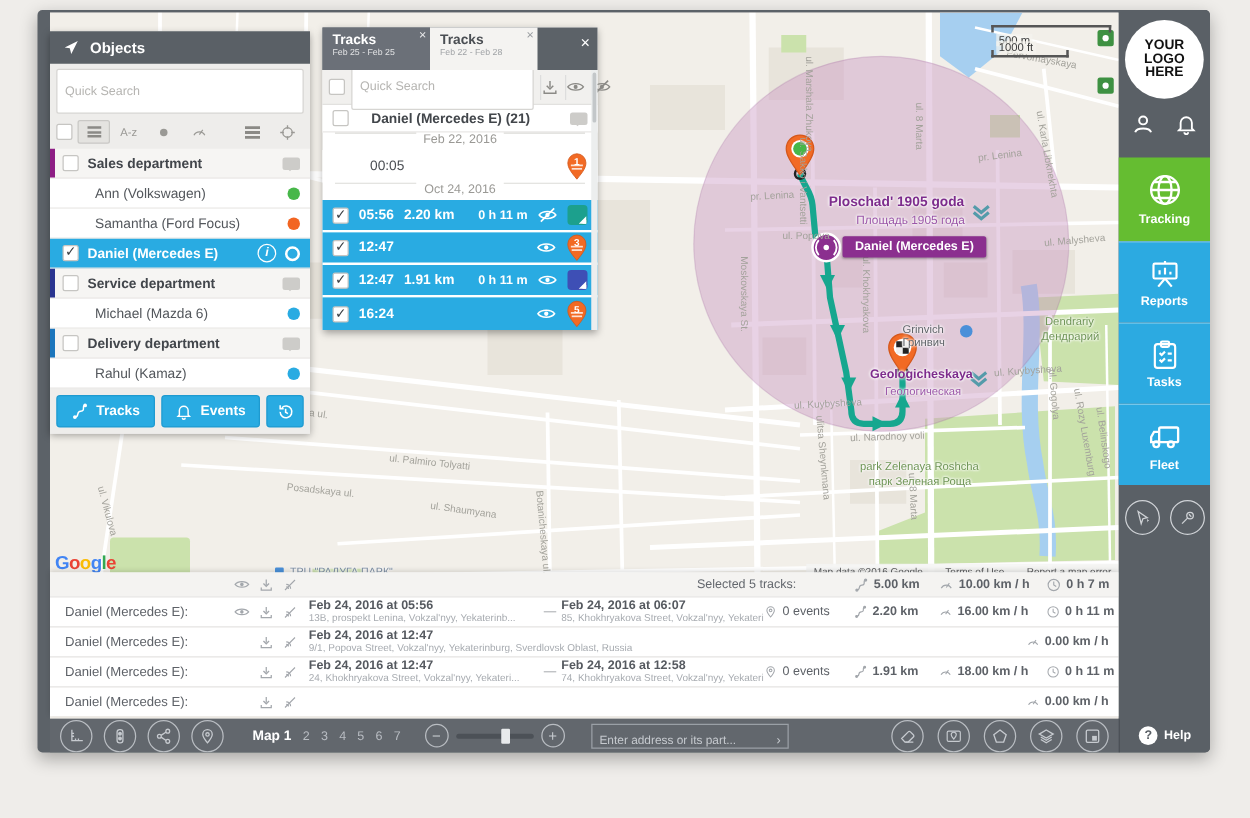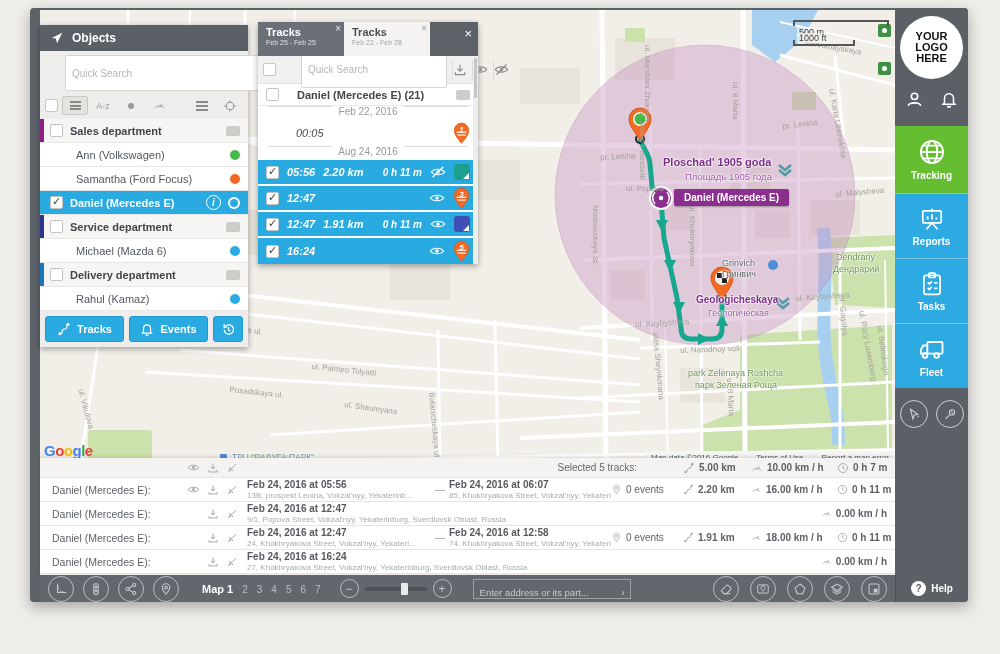--- a/index.html
+++ b/index.html
@@ -29,21 +29,21 @@
   .glogo{position:absolute;left:4px;top:432px;font-size:15px;font-weight:bold;letter-spacing:-.5px;}
   .glogo .g1{color:#4285F4}.glogo .g2{color:#EA4335}.glogo .g3{color:#FBBC05}
   .glogo .g4{color:#4285F4}.glogo .g5{color:#34A853}.glogo .g6{color:#EA4335}
   
   .objects-panel{position:absolute;left:10px;top:17px;width:208px;background:#eeedeb;
     box-shadow:0 2px 6px rgba(0,0,0,.35);}
   .op-header{height:26px;background:#5a6066;color:#fff;display:flex;align-items:center;gap:8px;
     padding:0 10px;font-size:12px;font-weight:bold;}
   .op-search,.tp-search{padding:4px 5px;}
   .qsearch{width:100%;height:32px;border:1px solid #d6d5d2;background:#fff;font-size:10px;
-    padding:17px 6px;color:#555;outline:none;border-radius:2px;margin-left:20px;}
+    padding:17px 6px;color:#555;outline:none;border-radius:2px;}
   .qsearch::placeholder{color:#b6b5b2;}
   .op-toolbar{height:24px;display:flex;align-items:center;gap:4px;padding:0 5px 3px 5px;}
   .cb{width:13px;height:13px;background:#fff;border:1px solid #c6c5c2;border-radius:2px;
     display:inline-block;position:relative;flex:none;}
   .cb.checked::after{content:"\2713";position:absolute;left:1px;top:-2px;font-size:11px;
     color:#3a3f44;font-weight:bold;}
   .tb-group{display:flex;align-items:center;gap:2px;flex:1;}
   .tbtn{height:19px;min-width:26px;border:1px solid transparent;background:transparent;color:#9a9995;
     font-size:9px;display:flex;align-items:center;justify-content:center;border-radius:2px;padding:0 3px;}
   .tbtn.active{border-color:#c9c8c5;background:#e4e3e0;color:#7c7b77;}
@@ -81,21 +81,21 @@
   .tp-toolbar{height:28px;background:#f1f0ee;display:flex;align-items:center;gap:5px;padding:0 5px;
     border-bottom:1px solid #e2e1df;}
   .tp-toolbar .qsearch{flex:1;width:auto;}
   .ibtn{width:26px;height:20px;display:flex;align-items:center;justify-content:center;color:#8b8a86;
     border-left:1px solid #ddd;}
   .tp-group{height:22px;display:flex;align-items:center;gap:18px;padding:0 8px;border-bottom:1px solid #e9e8e6;
     font-size:11px;font-weight:bold;color:#42464b;background:#fff;}
   .tp-group .oname{flex:1;}
   .dsep{height:14px;display:flex;align-items:flex-start;gap:6px;font-size:10px;color:#9a9995;padding:0 10px;}
   .dsep::before,.dsep::after{content:"";flex:1;height:1px;background:#dcdbd8;}
-  .trow{height:26px;display:flex;align-items:center;gap:8px;padding:0 8px;position:relative;font-style:italic;}
+  .trow{height:26px;display:flex;align-items:center;gap:8px;padding:0 8px;position:relative;}
   .trow.white{background:#fff;color:#4a4e53;}
   .trow.blue{background:#29abe2;color:#fff;border-bottom:2px solid #fff;font-weight:bold;}
   .t-time{font-size:11px;}
   .t-dist{font-size:11px;}
   .t-dur{font-size:10px;margin-left:auto;}
   .t-sp{margin-left:auto;}
   .swatch{width:16px;height:16px;border-radius:3px;position:relative;flex:none;}
   .swatch::after{content:"";position:absolute;right:1px;bottom:1px;border:3px solid transparent;
     border-right-color:#fff;border-bottom-color:#fff;}
   .pin-cluster{position:relative;width:17px;height:22px;flex:none;}
@@ -628,21 +628,21 @@
       <div class="pin-cluster t-sp">
         <svg class="ic" width="17" height="22" viewBox="0 0 24 32">
             <use href="#i-pinfill"></use>
             <rect x="5" y="14" width="14" height="2" fill="#fff" opacity=".8"></rect>
             <rect x="6" y="18" width="12" height="2" fill="#fff" opacity=".8"></rect>
           </svg>
         <span class="pin-num">1</span>
       </div>
     </div>
     <div class="dsep">
-        <span>Aug 24, 2016</span>
+        <span>Oct 24, 2016</span>
       </div>
 
     <div class="trow blue">
       <span class="cb checked"></span>
       <span class="t-time">05:56</span>
       <span class="t-dist">2.20 km</span>
       <span class="t-dur">0 h 11 m</span>
       <svg class="ic" width="16" height="16" viewBox="0 0 24 24" style="color:#fff">
           <use href="#i-eyeoff"></use>
         </svg>
@@ -829,21 +829,20 @@
     <div class="trow2">
       <span class="c-name">Daniel (Mercedes E):</span>
       <span class="ic3" style="padding-left:20px">
         <svg class="ic" width="12" height="12" viewBox="0 0 24 24">
             <use href="#i-dl"></use>
           </svg>
         <svg class="ic" width="12" height="12" viewBox="0 0 24 24">
             <use href="#i-mute"></use>
           </svg>
       </span>
-      <span class="c-2l span-wide"><span class="l1">Feb 24, 2016 at 16:24</span><br><span class="l2">27, Khokhryakova Street, Vokzal'nyy, Yekaterinburg, Sverdlovsk Oblast, Russia</span></span>
       <span class="stat span-right">
           <svg class="ic" width="11" height="11" viewBox="0 0 24 24">
             <use href="#i-gauge"></use>
           </svg>
           <b>0.00 km / h</b>
         </span>
     </div>
   </div>
 
   <div class="btoolbar">

